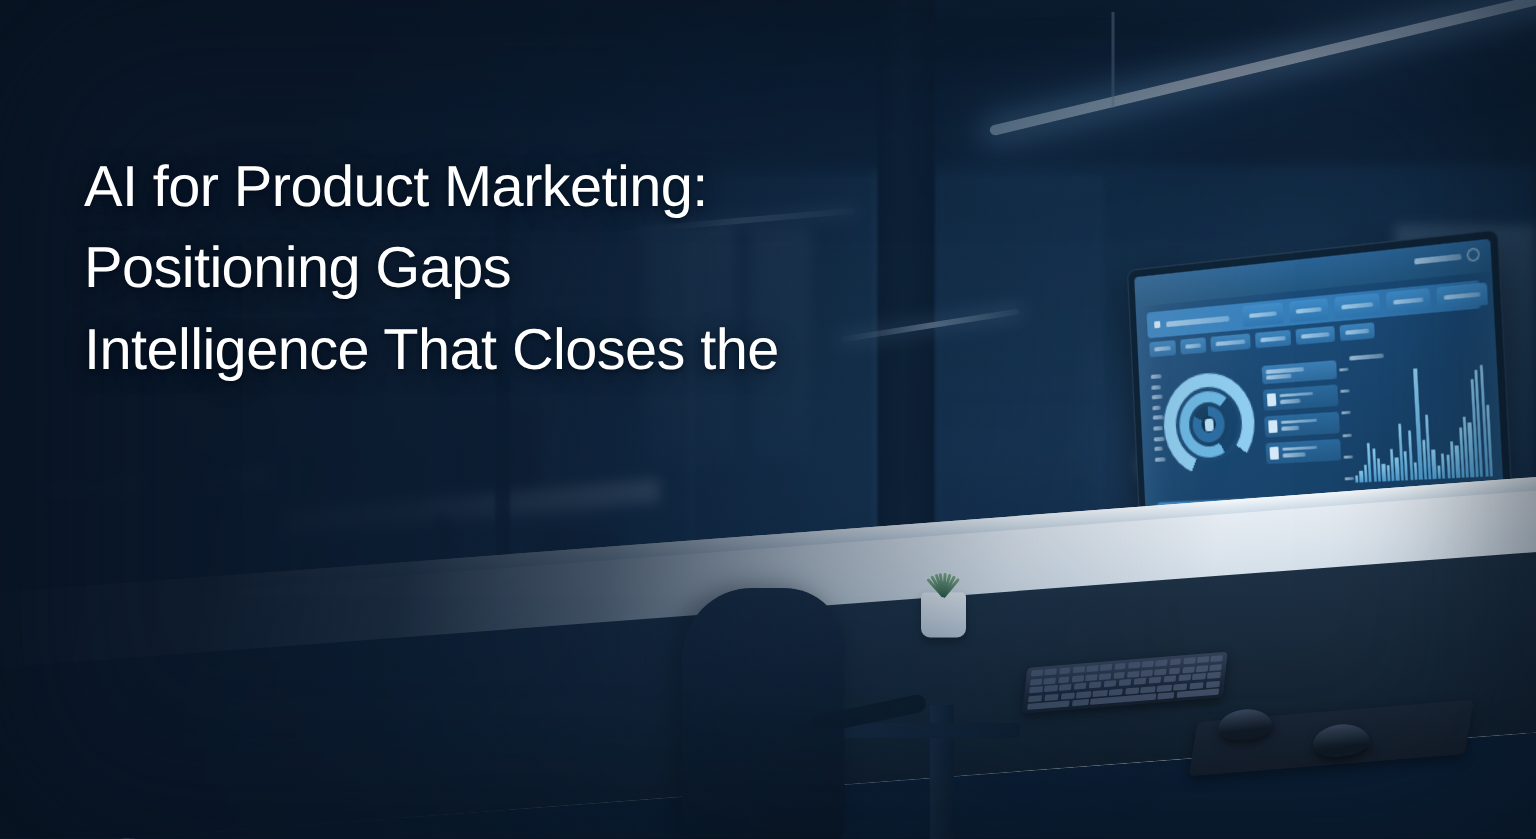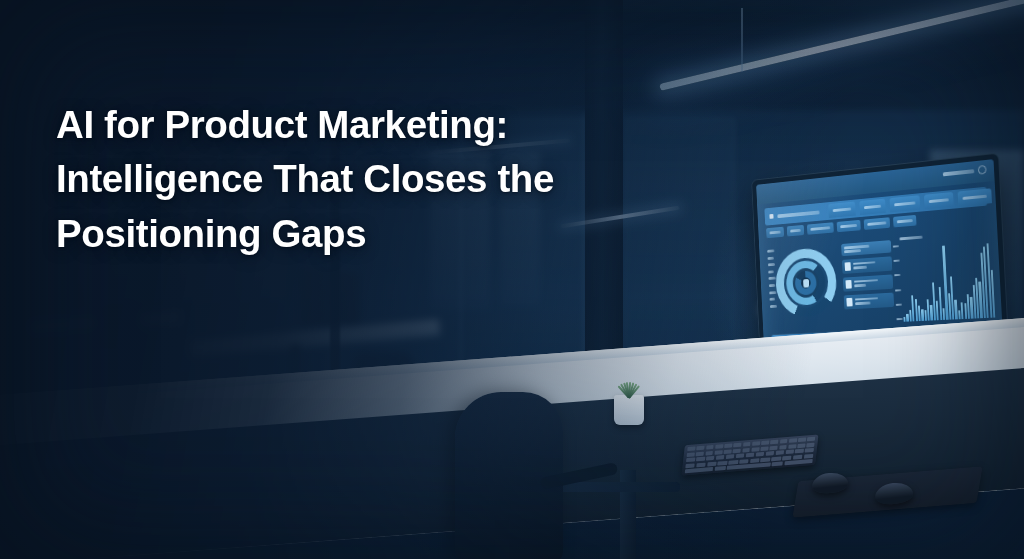--- a/index.html
+++ b/index.html
@@ -354,21 +354,21 @@
       rgba(14,36,60,0) 78%);
   }
   .vignette{
     position:absolute;inset:0;pointer-events:none;
     box-shadow:inset 0 0 110px 30px rgba(5,14,26,.55);
   }
 
   
   .headline{
     position:absolute;left:56px;top:72px;width:600px;
-    color:#ffffff;font-size:38.5px;font-weight:bold;line-height:1.42;
+    color:#ffffff;font-size:38.5px;font-weight:normal;line-height:1.42;
     letter-spacing:-.4px;
     text-shadow:0 2px 14px rgba(4,12,24,.75),0 1px 3px rgba(4,12,24,.6);
   }
   .headline .ln{display:block;white-space:nowrap;}
 </style>
 </head>
 <body>
 
 <div class="stage">
 
@@ -803,17 +803,17 @@
     <div class="chair"></div>
     <div class="chair-arm"></div>
     <div class="chair-stem"></div>
   </div>
 
   <div class="scrim"></div>
   <div class="vignette"></div>
 
   <h1 class="headline">
     <span class="ln">AI for Product Marketing:</span>
+    <span class="ln">Positioning Gaps</span>
     <span class="ln">Intelligence That Closes the</span>
-    <span class="ln">Positioning Gaps</span>
   </h1>
 
 </div>
 
 </body></html>

